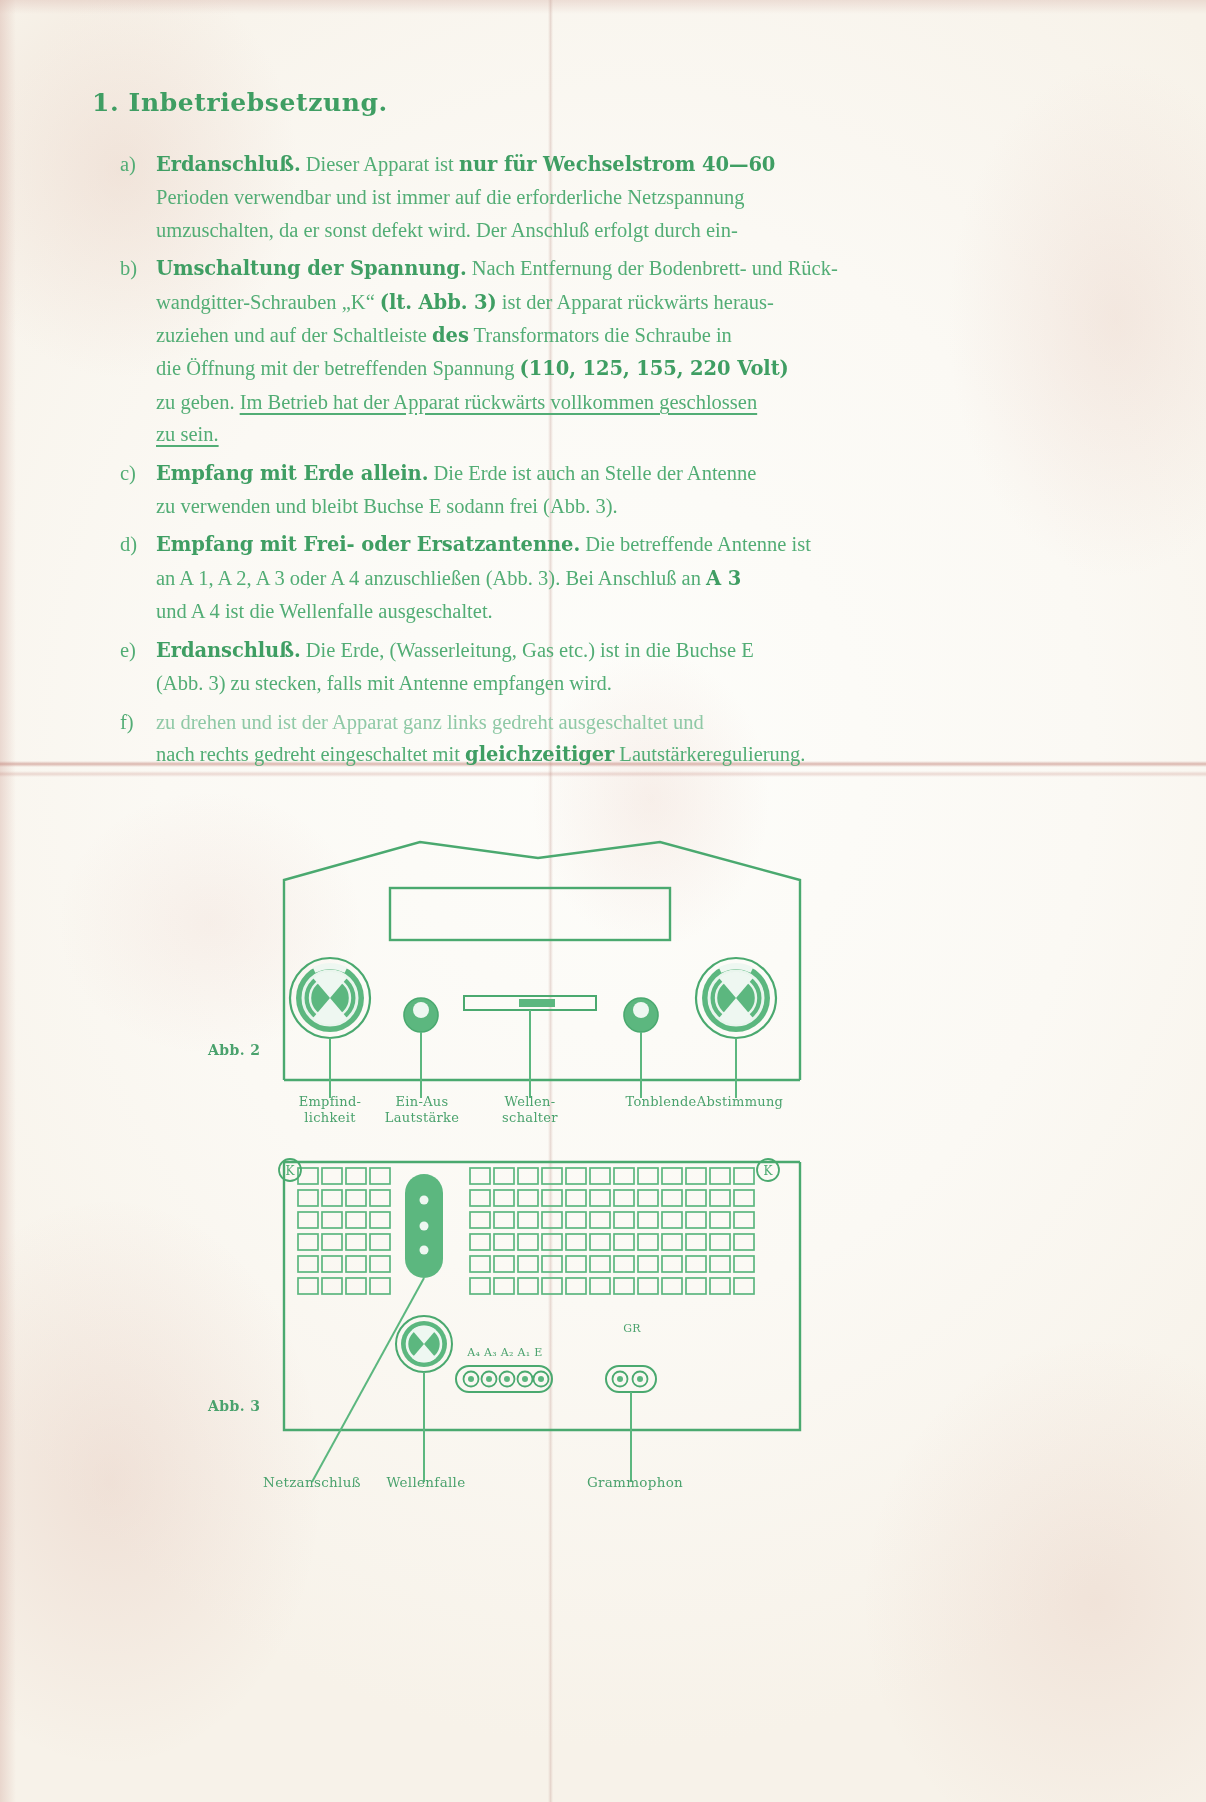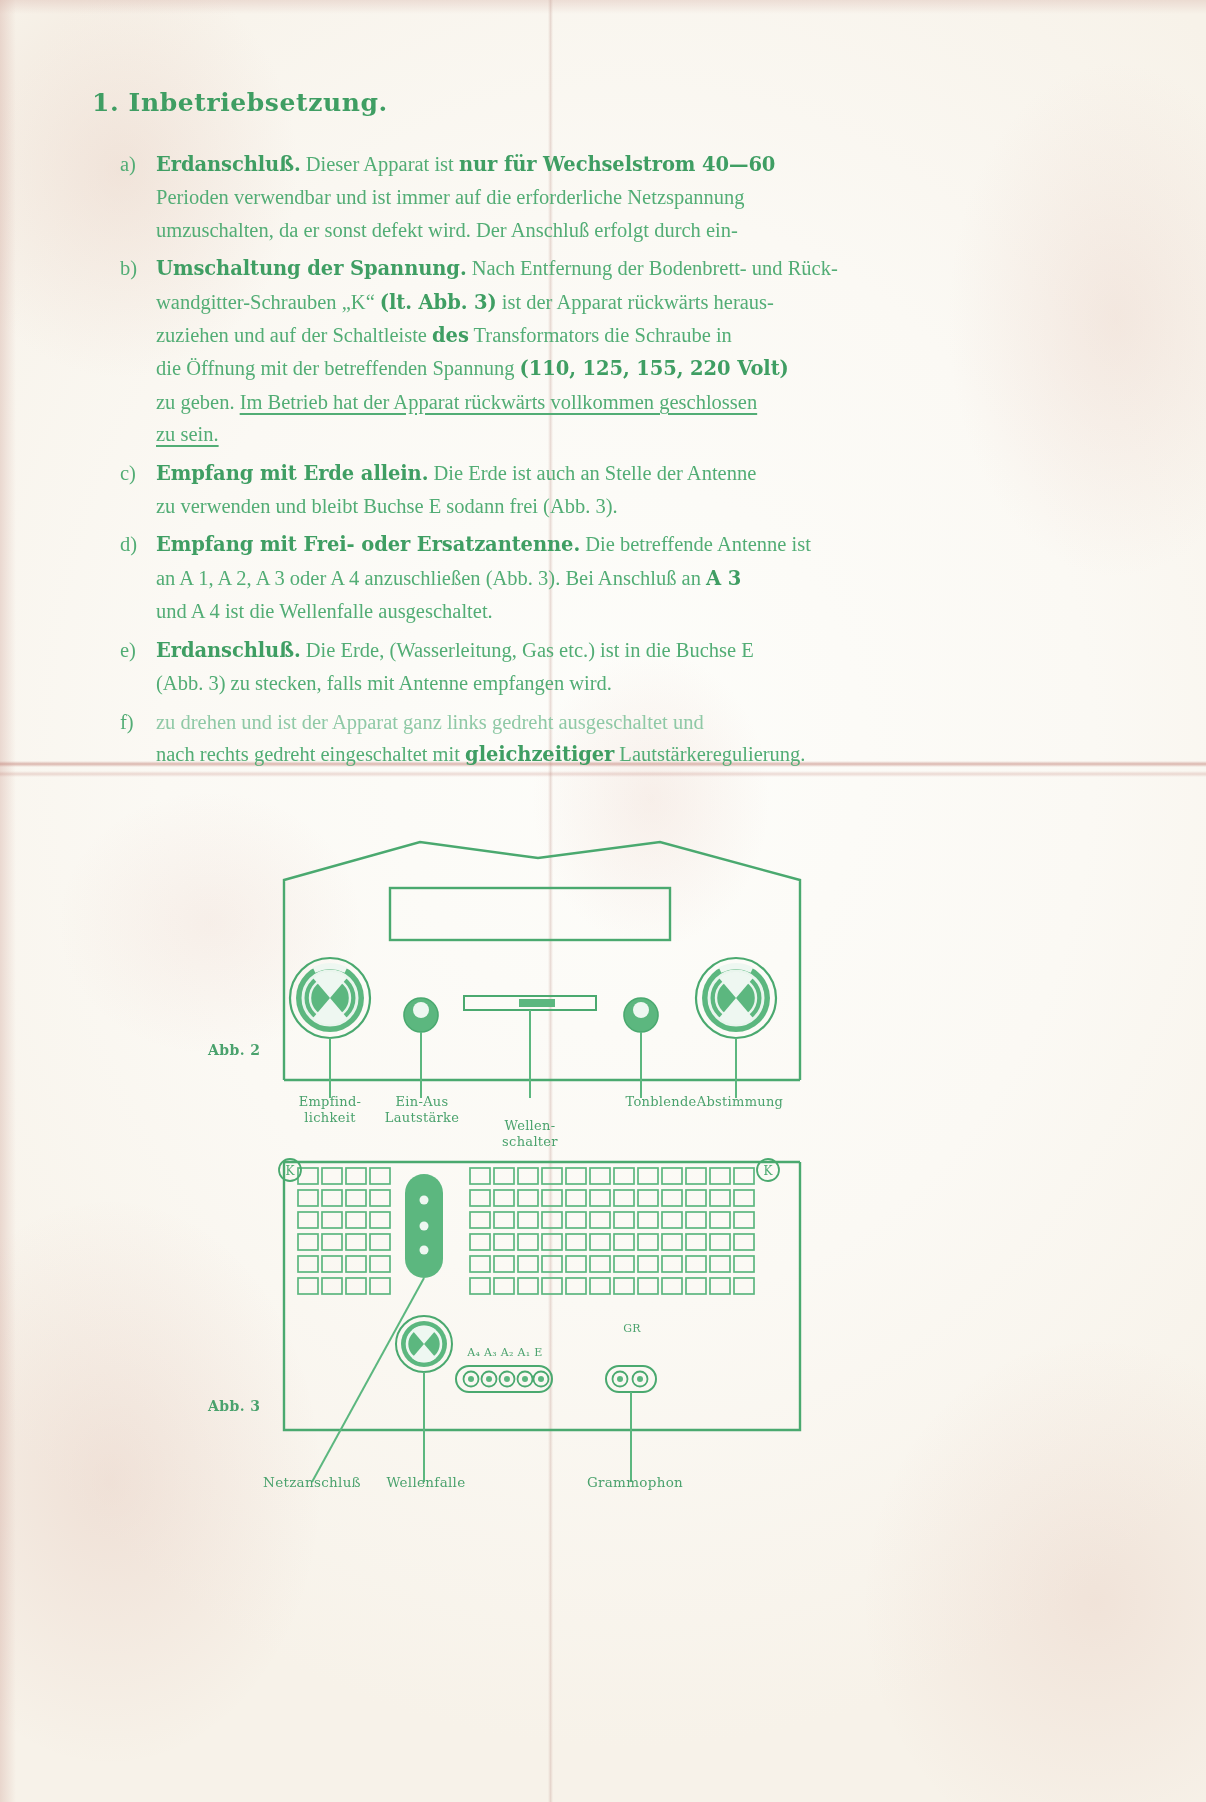--- a/index.html
+++ b/index.html
@@ -295,21 +295,21 @@
           <line x1="736" y1="208" x2="736" y2="268"></line>
         </g>
       </svg>
 
       <div class="fig-caption" style="left:208px; top:212px;">Abb. 2</div>
 
       <div class="ctrl-label" style="left:272px; top:264px; width:116px;">Empfind‐
 lichkeit</div>
       <div class="ctrl-label" style="left:362px; top:264px; width:120px;">Ein‐Aus
 Lautstärke</div>
-      <div class="ctrl-label" style="left:480px; top:264px; width:100px;margin-top:24px;">Wellen‐
+      <div class="ctrl-label" style="left:480px; top:264px; width:100px;">Wellen‐
 schalter</div>
       <div class="ctrl-label" style="left:608px; top:264px; width:106px;">Tonblende</div>
       <div class="ctrl-label" style="left:682px; top:264px; width:116px;">Abstimmung</div>
 
       <svg width="1206" height="370" viewBox="0 0 1206 370" style="position:absolute; left:0; top:320px;">
         <g fill="none" stroke="#4aa96f" stroke-width="2.4">
 
           <path d="M284,12 L284,280 L800,280 L800,12"></path>
           <line x1="284" y1="12" x2="800" y2="12"></line>
         </g>

